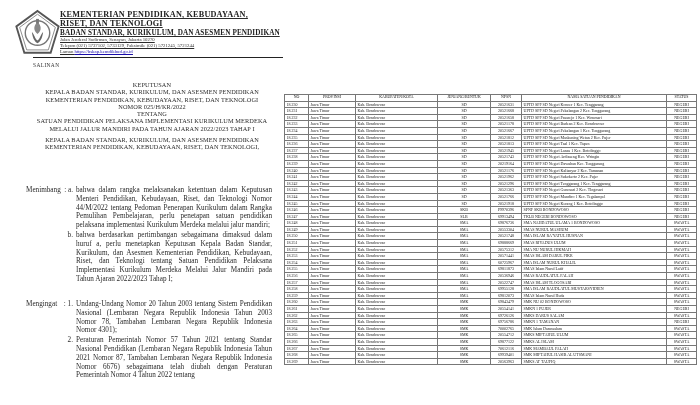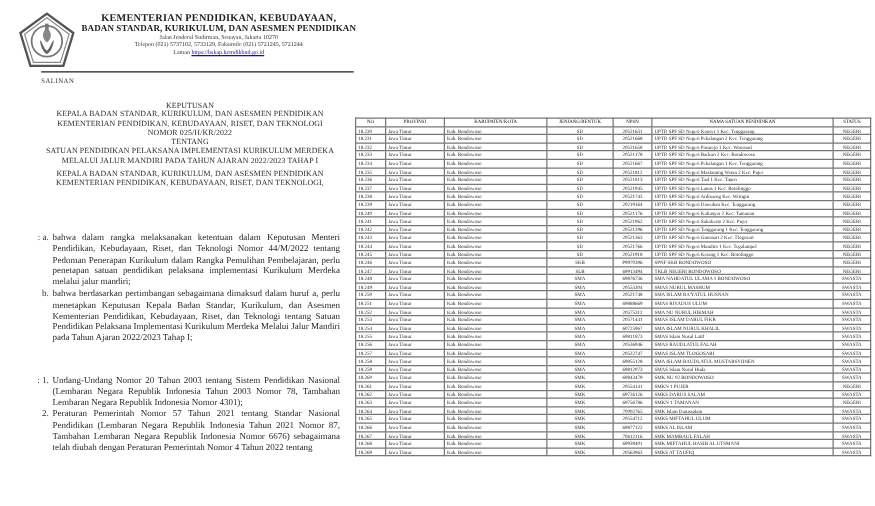--- a/index.html
+++ b/index.html
@@ -3,21 +3,21 @@
 <meta charset="utf-8">
 <style>
   html,body{margin:0;padding:0;}
   body{width:700px;height:405px;background:#ffffff;overflow:hidden;
        font-family:"Liberation Serif", serif;color:#2b2b2b;}
   #canvas{position:relative;width:700px;height:405px;background:#fff;}
 
   
   .page-left{position:absolute;left:0;top:0;width:296px;height:405px;background:#fff;}
   .logo{position:absolute;left:14px;top:9px;width:47px;height:48px;}
-  .lh-text{position:absolute;left:60px;right:6px;top:10px;text-align:center;}
+  .lh-text{position:absolute;left:60px;right:6px;top:10px;text-align:left;text-decoration:underline;}
   .lh-ministry{font-weight:bold;font-size:8.2px;line-height:9.4px;letter-spacing:.2px;color:#222;}
   .lh-agency{font-weight:bold;font-size:7.2px;line-height:8.6px;letter-spacing:.1px;color:#222;}
   .lh-small{font-size:4.8px;line-height:6px;color:#333;}
   .lh-link{color:#1a0dab;text-decoration:underline;}
   .rule{position:absolute;left:33px;right:13px;top:57px;height:0;border-top:1.6px solid #222;}
   .salinan{position:absolute;left:33px;top:62px;font-size:5.4px;letter-spacing:.4px;color:#333;}
 
   .title-block{position:absolute;left:24px;right:16px;top:81px;text-align:center;}
   .title-line{font-size:6.3px;line-height:7.3px;letter-spacing:.1px;color:#2b2b2b;}
   .opening-block{position:absolute;left:24px;right:16px;top:136px;text-align:center;}
@@ -56,20 +56,21 @@
       <path d="M50 3 L95 36 L78 92 L22 92 L5 36 Z" fill="none" stroke="#555" stroke-width="4"></path>
       <path d="M50 10 L88 38 L73 86 L27 86 L12 38 Z" fill="none" stroke="#888" stroke-width="2"></path>
       <circle cx="50" cy="50" r="26" fill="none" stroke="#777" stroke-width="3"></circle>
       <path d="M50 26 C58 34 60 44 50 52 C40 44 42 34 50 26 Z" fill="#888"></path>
       <path d="M38 48 C44 54 44 62 50 66 C56 62 56 54 62 48 C60 64 54 70 50 72 C46 70 40 64 38 48 Z" fill="#666"></path>
       <rect x="47" y="20" width="6" height="10" fill="#777"></rect>
     </svg>
 
     <div class="lh-text">
       <div class="lh-ministry">KEMENTERIAN PENDIDIKAN, KEBUDAYAAN,</div>
+      <div class="lh-ministry">RISET, DAN TEKNOLOGI</div>
       <div class="lh-agency">BADAN STANDAR, KURIKULUM, DAN ASESMEN PENDIDIKAN</div>
       <div class="lh-small">Jalan Jenderal Sudirman, Senayan, Jakarta 10270</div>
       <div class="lh-small">Telepon (021) 5737102, 5733129, Faksimile (021) 5721245, 5721244</div>
       <div class="lh-small"><span>Laman </span><a href="#" class="lh-link">https://bskap.kemdikbud.go.id</a></div>
     </div>
 
     <div class="rule"></div>
     <div class="salinan">SALINAN</div>
 
     <div class="title-block">
@@ -81,33 +82,35 @@
         <div class="title-line">SATUAN PENDIDIKAN PELAKSANA IMPLEMENTASI KURIKULUM MERDEKA</div>
         <div class="title-line">MELALUI JALUR MANDIRI PADA TAHUN AJARAN 2022/2023 TAHAP I</div>
       </div>
 
     <div class="opening-block">
         <div class="title-line">KEPALA BADAN STANDAR, KURIKULUM, DAN ASESMEN PENDIDIKAN</div>
         <div class="title-line">KEMENTERIAN PENDIDIKAN, KEBUDAYAAN, RISET, DAN TEKNOLOGI,</div>
       </div>
 
     <div class="clause clause-menimbang">
+      <div class="clause-label">Menimbang</div>
       <div class="clause-items">
           <div class="clause-item">
           <span class="clause-marker">: a.</span>
           <span class="clause-text">bahwa dalam rangka melaksanakan ketentuan dalam Keputusan Menteri Pendidikan, Kebudayaan, Riset, dan Teknologi Nomor 44/M/2022 tentang Pedoman Penerapan Kurikulum dalam Rangka Pemulihan Pembelajaran, perlu penetapan satuan pendidikan pelaksana implementasi Kurikulum Merdeka melalui jalur mandiri;</span>
         </div>
           <div class="clause-item">
           <span class="clause-marker">b.</span>
           <span class="clause-text">bahwa berdasarkan pertimbangan sebagaimana dimaksud dalam huruf a, perlu menetapkan Keputusan Kepala Badan Standar, Kurikulum, dan Asesmen Kementerian Pendidikan, Kebudayaan, Riset, dan Teknologi tentang Satuan Pendidikan Pelaksana Implementasi Kurikulum Merdeka Melalui Jalur Mandiri pada Tahun Ajaran 2022/2023 Tahap I;</span>
         </div>
         </div>
     </div>
 
     <div class="clause clause-mengingat">
+      <div class="clause-label">Mengingat</div>
       <div class="clause-items">
           <div class="clause-item">
           <span class="clause-marker">: 1.</span>
           <span class="clause-text">Undang-Undang Nomor 20 Tahun 2003 tentang Sistem Pendidikan Nasional (Lembaran Negara Republik Indonesia Tahun 2003 Nomor 78, Tambahan Lembaran Negara Republik Indonesia Nomor 4301);</span>
         </div>
           <div class="clause-item">
           <span class="clause-marker">2.</span>
           <span class="clause-text">Peraturan Pemerintah Nomor 57 Tahun 2021 tentang Standar Nasional Pendidikan (Lembaran Negara Republik Indonesia Tahun 2021 Nomor 87, Tambahan Lembaran Negara Republik Indonesia Nomor 6676) sebagaimana telah diubah dengan Peraturan Pemerintah Nomor 4 Tahun 2022 tentang</span>
         </div>
         </div>

